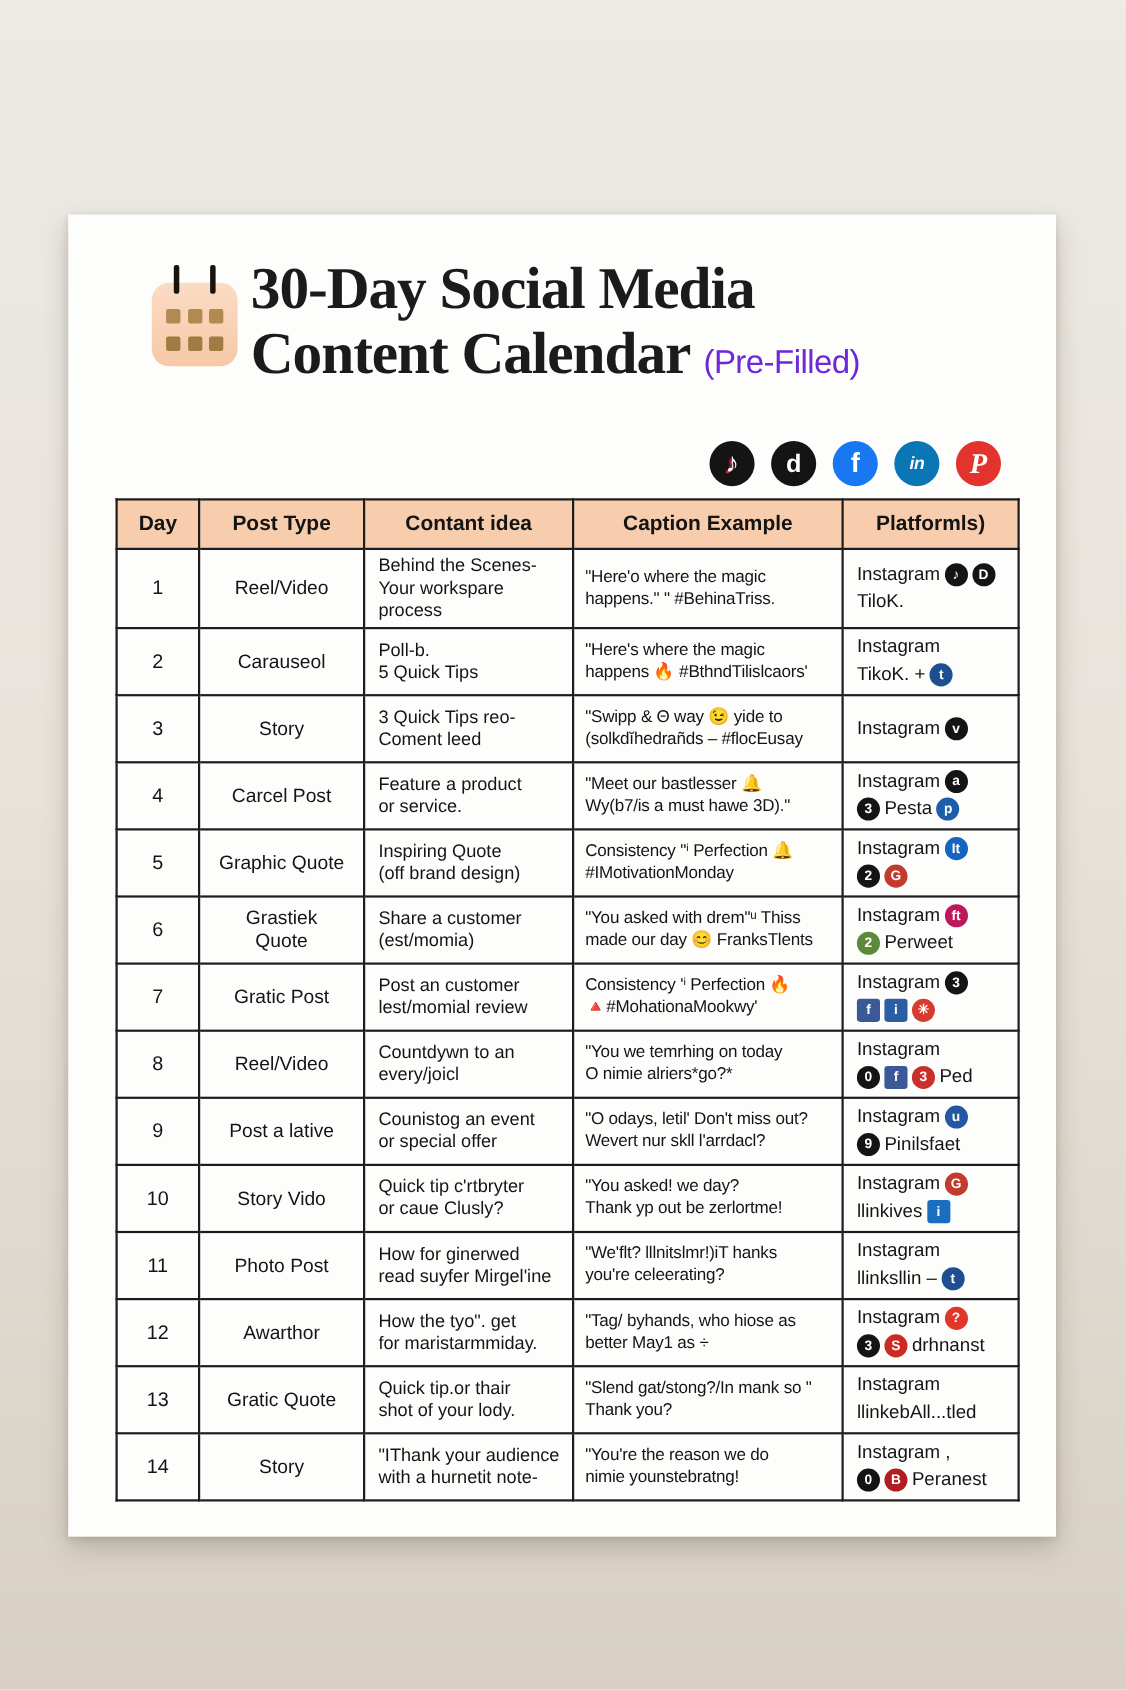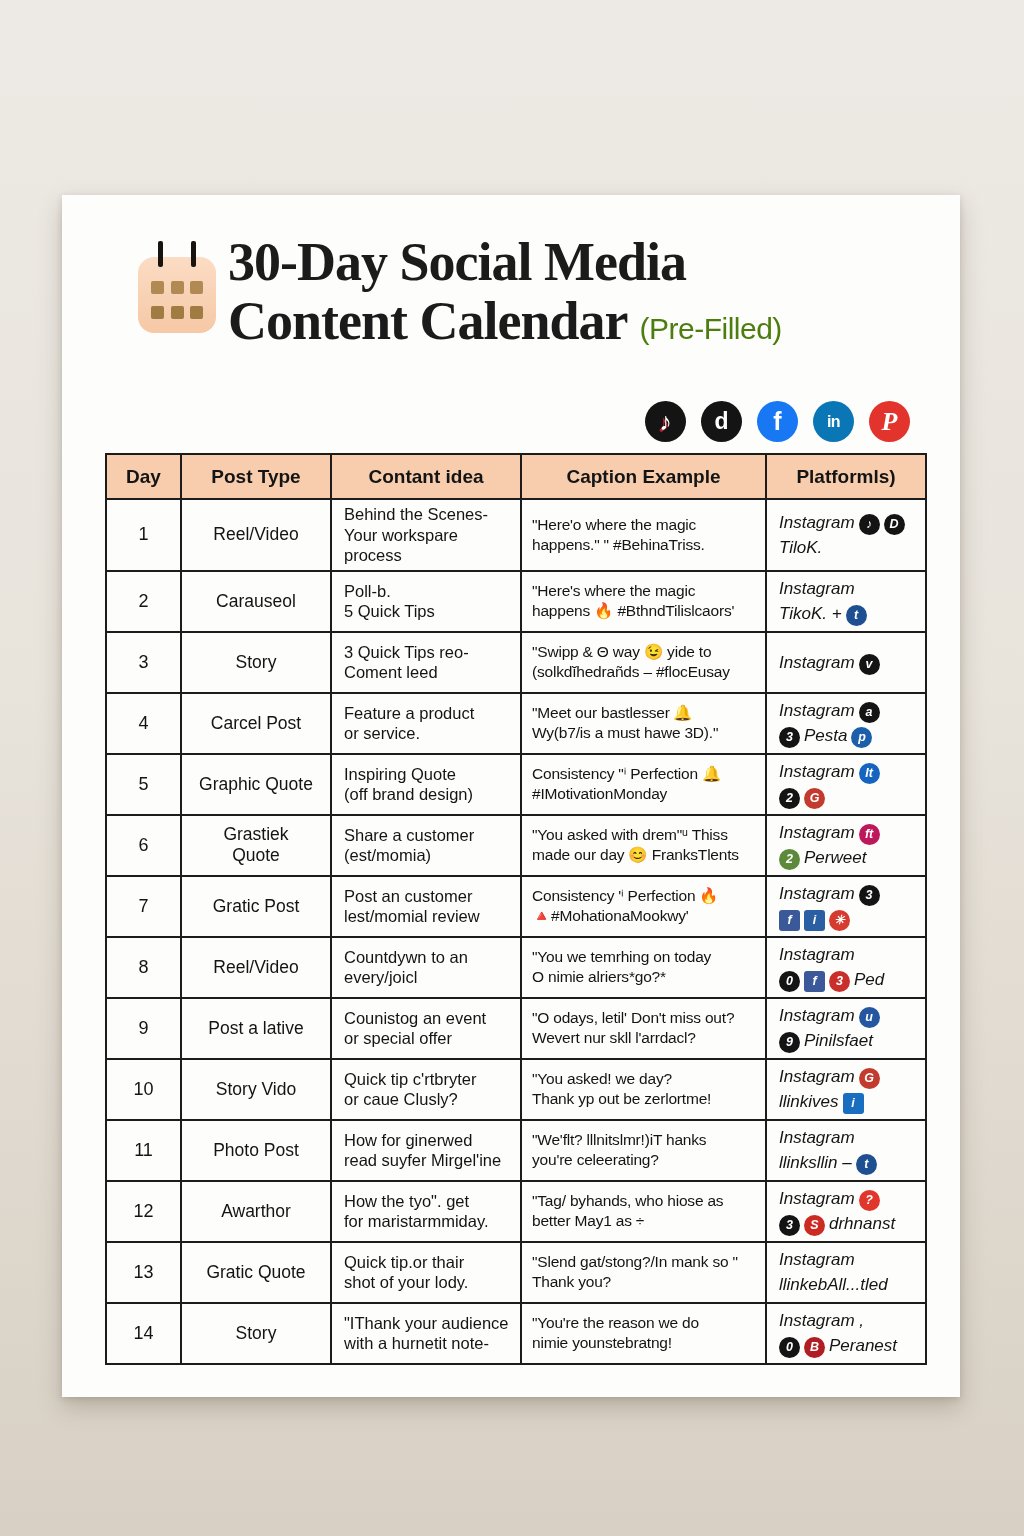--- a/index.html
+++ b/index.html
@@ -32,33 +32,33 @@
   .cal .dot.d2{background:#a07b42;}
   
   .title{
     position:absolute;left:166px;top:38px;margin:0;width:700px;
     font-family:"Liberation Serif",serif;font-weight:900;
     font-size:54px;line-height:1.1;letter-spacing:-1px;color:#1b1b1b;
   }
   .title .tl{display:block;}
   .title .suffix{
     font-family:"Liberation Sans",sans-serif;font-weight:500;
-    font-size:30px;letter-spacing:-0.5px;margin-left:12px;color:#4d7c0f;
+    font-size:30px;letter-spacing:-0.5px;margin-left:12px;color:#6d28d9;
   }
   
   .sicons{position:absolute;right:50px;top:206px;display:flex;gap:15px;}
   .sicon{
     width:41px;height:41px;border-radius:50%;
     display:flex;align-items:center;justify-content:center;
     color:#fff;font-weight:700;font-size:21px;
   }
   .sicon.note{font-size:25px;text-shadow:-2px 2px 0 rgba(224,38,60,.85);}
   .sicon.dee{font-size:23px;}
   .sicon.fb{font-size:25px;}
-  .sicon.lin{font-size:16px;letter-spacing:-0.5px;}
+  .sicon.lin{font-size:16px;letter-spacing:-0.5px;font-style:italic;}
   .sicon.serif-p{font-family:"Liberation Serif",serif;font-style:italic;font-size:26px;}
   
   .cal-table{
     position:absolute;left:43px;top:258px;width:820px;
     border-collapse:collapse;table-layout:fixed;
     font-family:"Liberation Sans",sans-serif;color:#141414;
   }
   .cal-table col.c-day{width:75px;}
   .cal-table col.c-type{width:150px;}
   .cal-table col.c-idea{width:190px;}
@@ -67,21 +67,21 @@
   .cal-table th,.cal-table td{border:2px solid #1c1c1c;vertical-align:middle;}
   .cal-table thead tr{height:45px;}
   .cal-table thead th{background:#f7cdad;font-size:19px;font-weight:700;text-align:center;margin-top:46px;}
   .cal-table tbody tr{height:61px;}
   td.day{text-align:center;font-size:18px;}
   td.ptype{text-align:center;font-size:17.5px;line-height:1.2;}
   td.idea{padding:4px 6px 4px 12px;font-size:16.5px;line-height:1.25;border-radius:19px;}
   td.capt{padding:4px 6px 4px 10px;font-size:15.5px;line-height:1.3;letter-spacing:-0.2px;}
   td.plat{padding:4px 4px 4px 12px;font-size:17px;line-height:1.35;}
   td .ln{display:block;}
-  td.plat .ln{display:flex;align-items:flex-end;gap:4px;min-height:25px;font-style:italic;}
+  td.plat .ln{display:flex;align-items:center;gap:4px;min-height:25px;}
   .badge{
     display:inline-flex;align-items:center;justify-content:center;
     width:21px;height:21px;border-radius:50%;flex:0 0 21px;
     color:#fff;font-size:12.5px;font-weight:700;
   }
   .badge.square{border-radius:3px;}
 </style>
 </head>
 <body>
 

